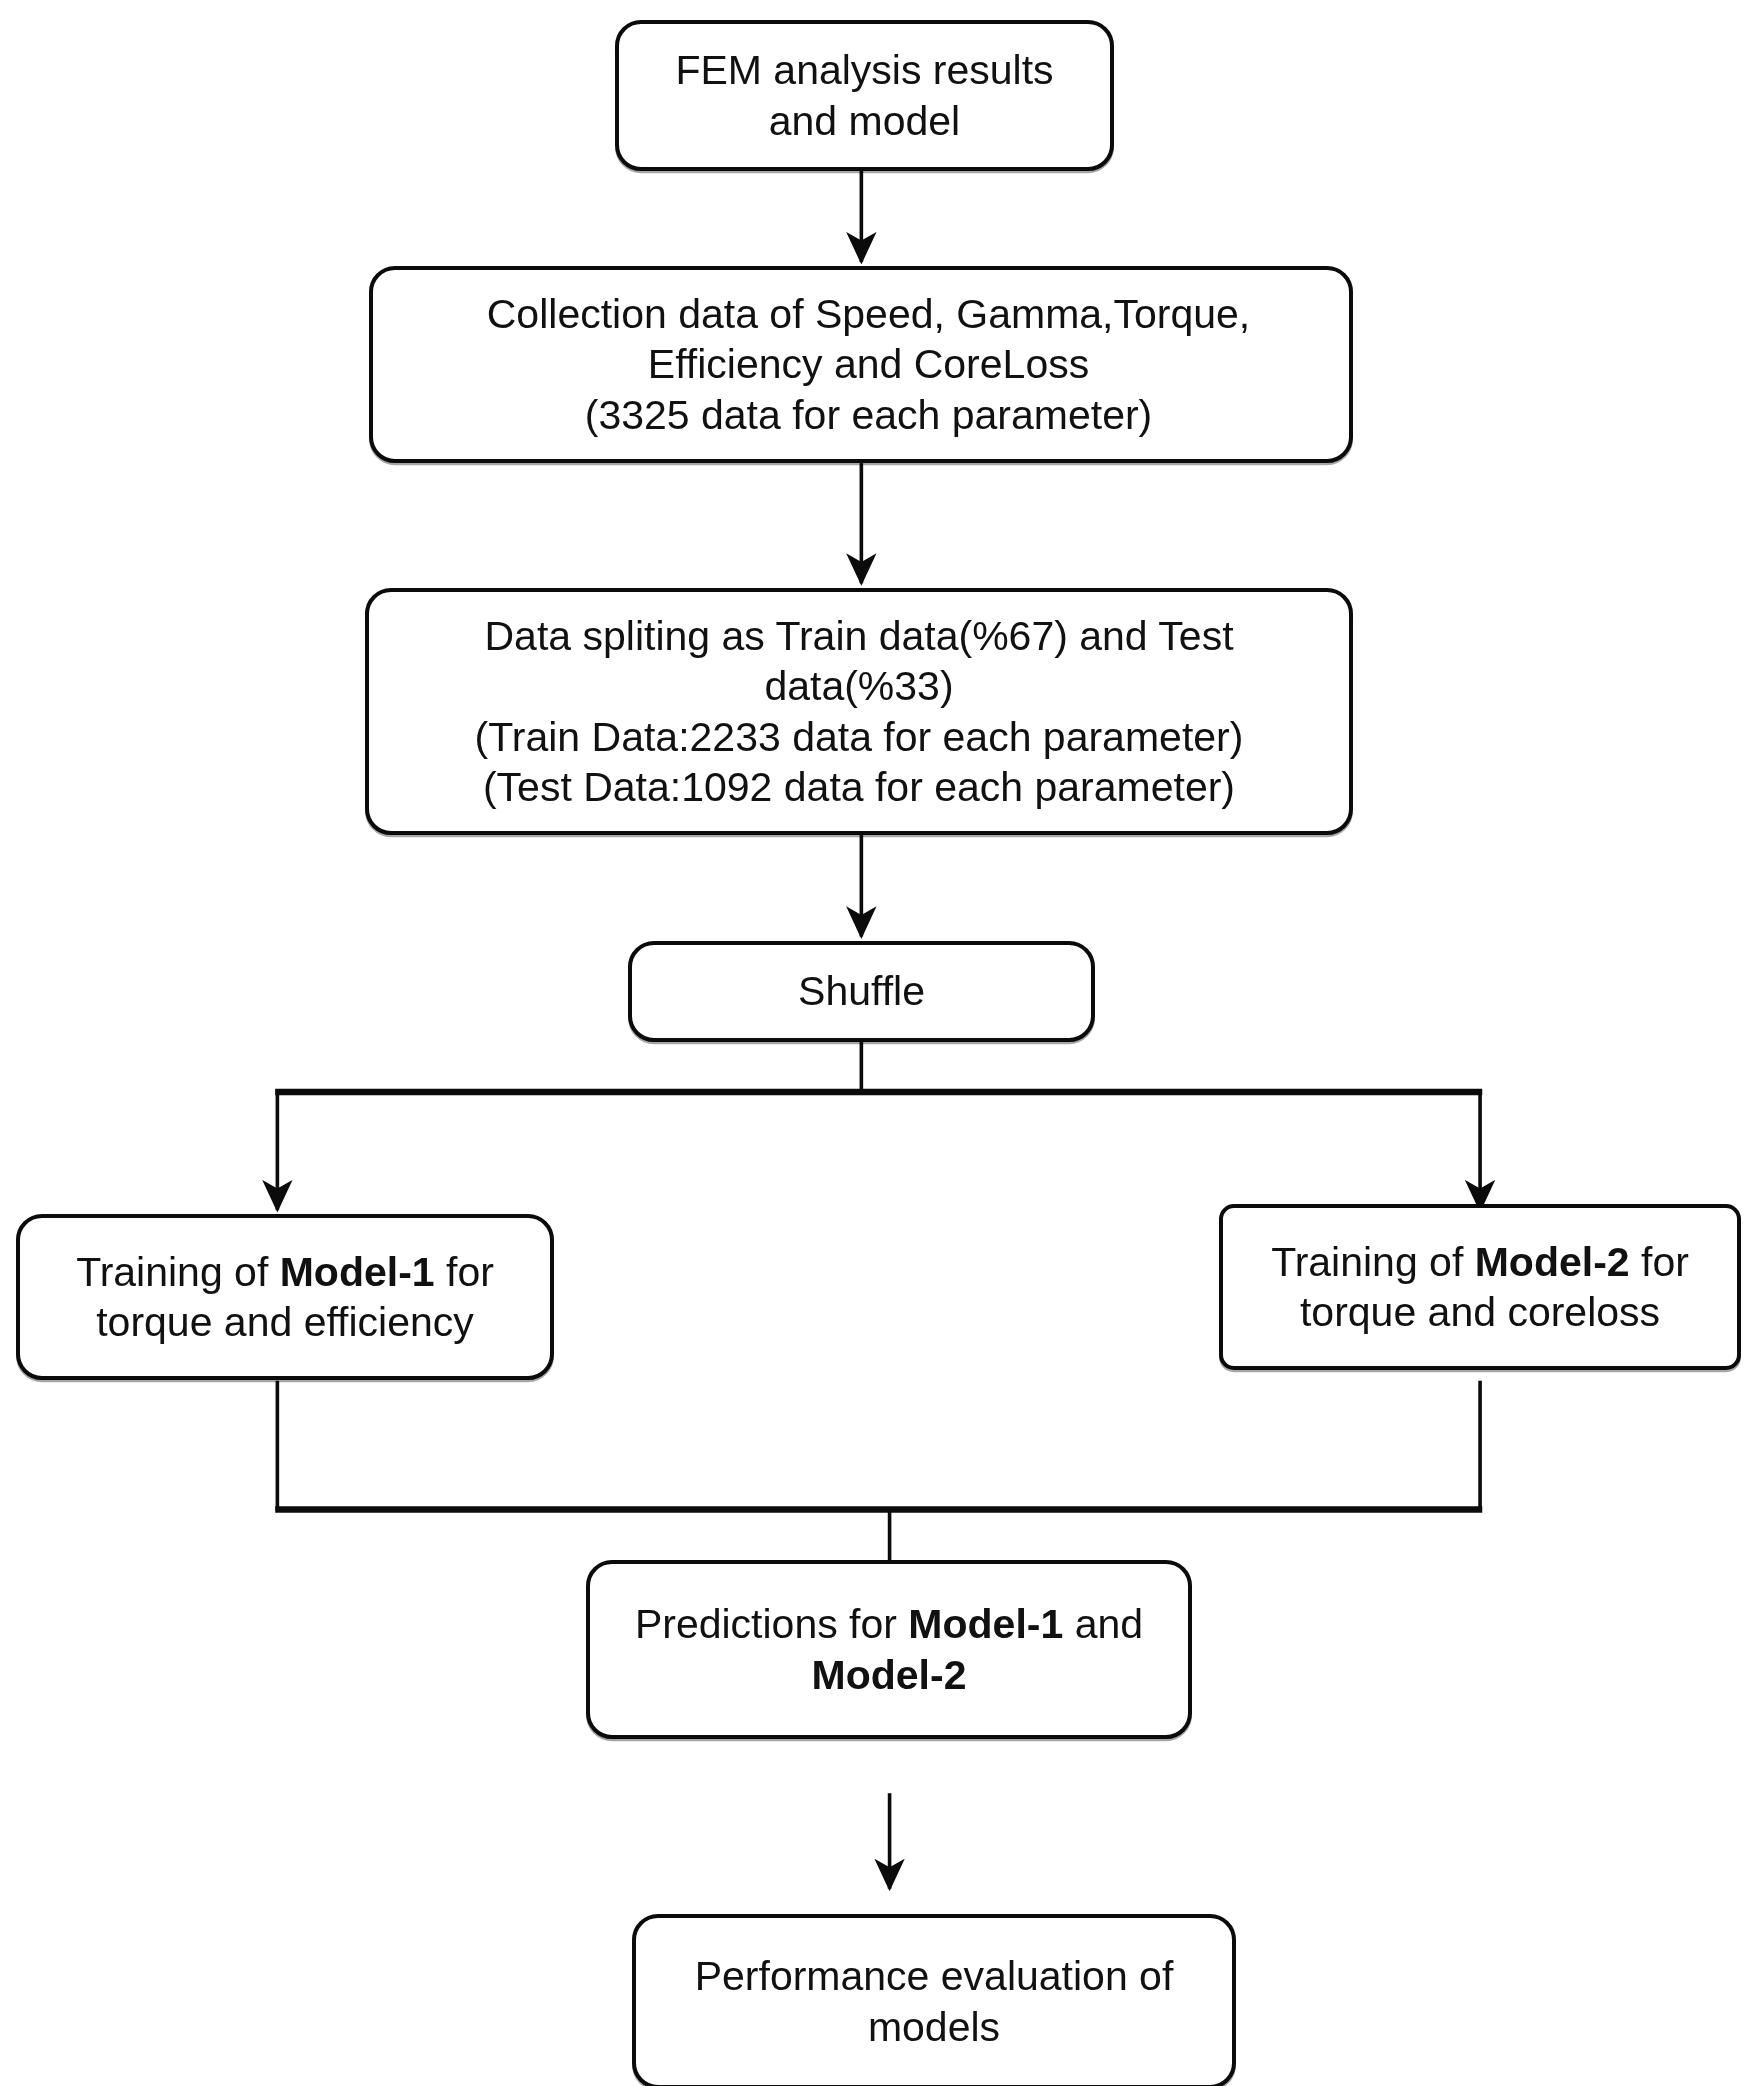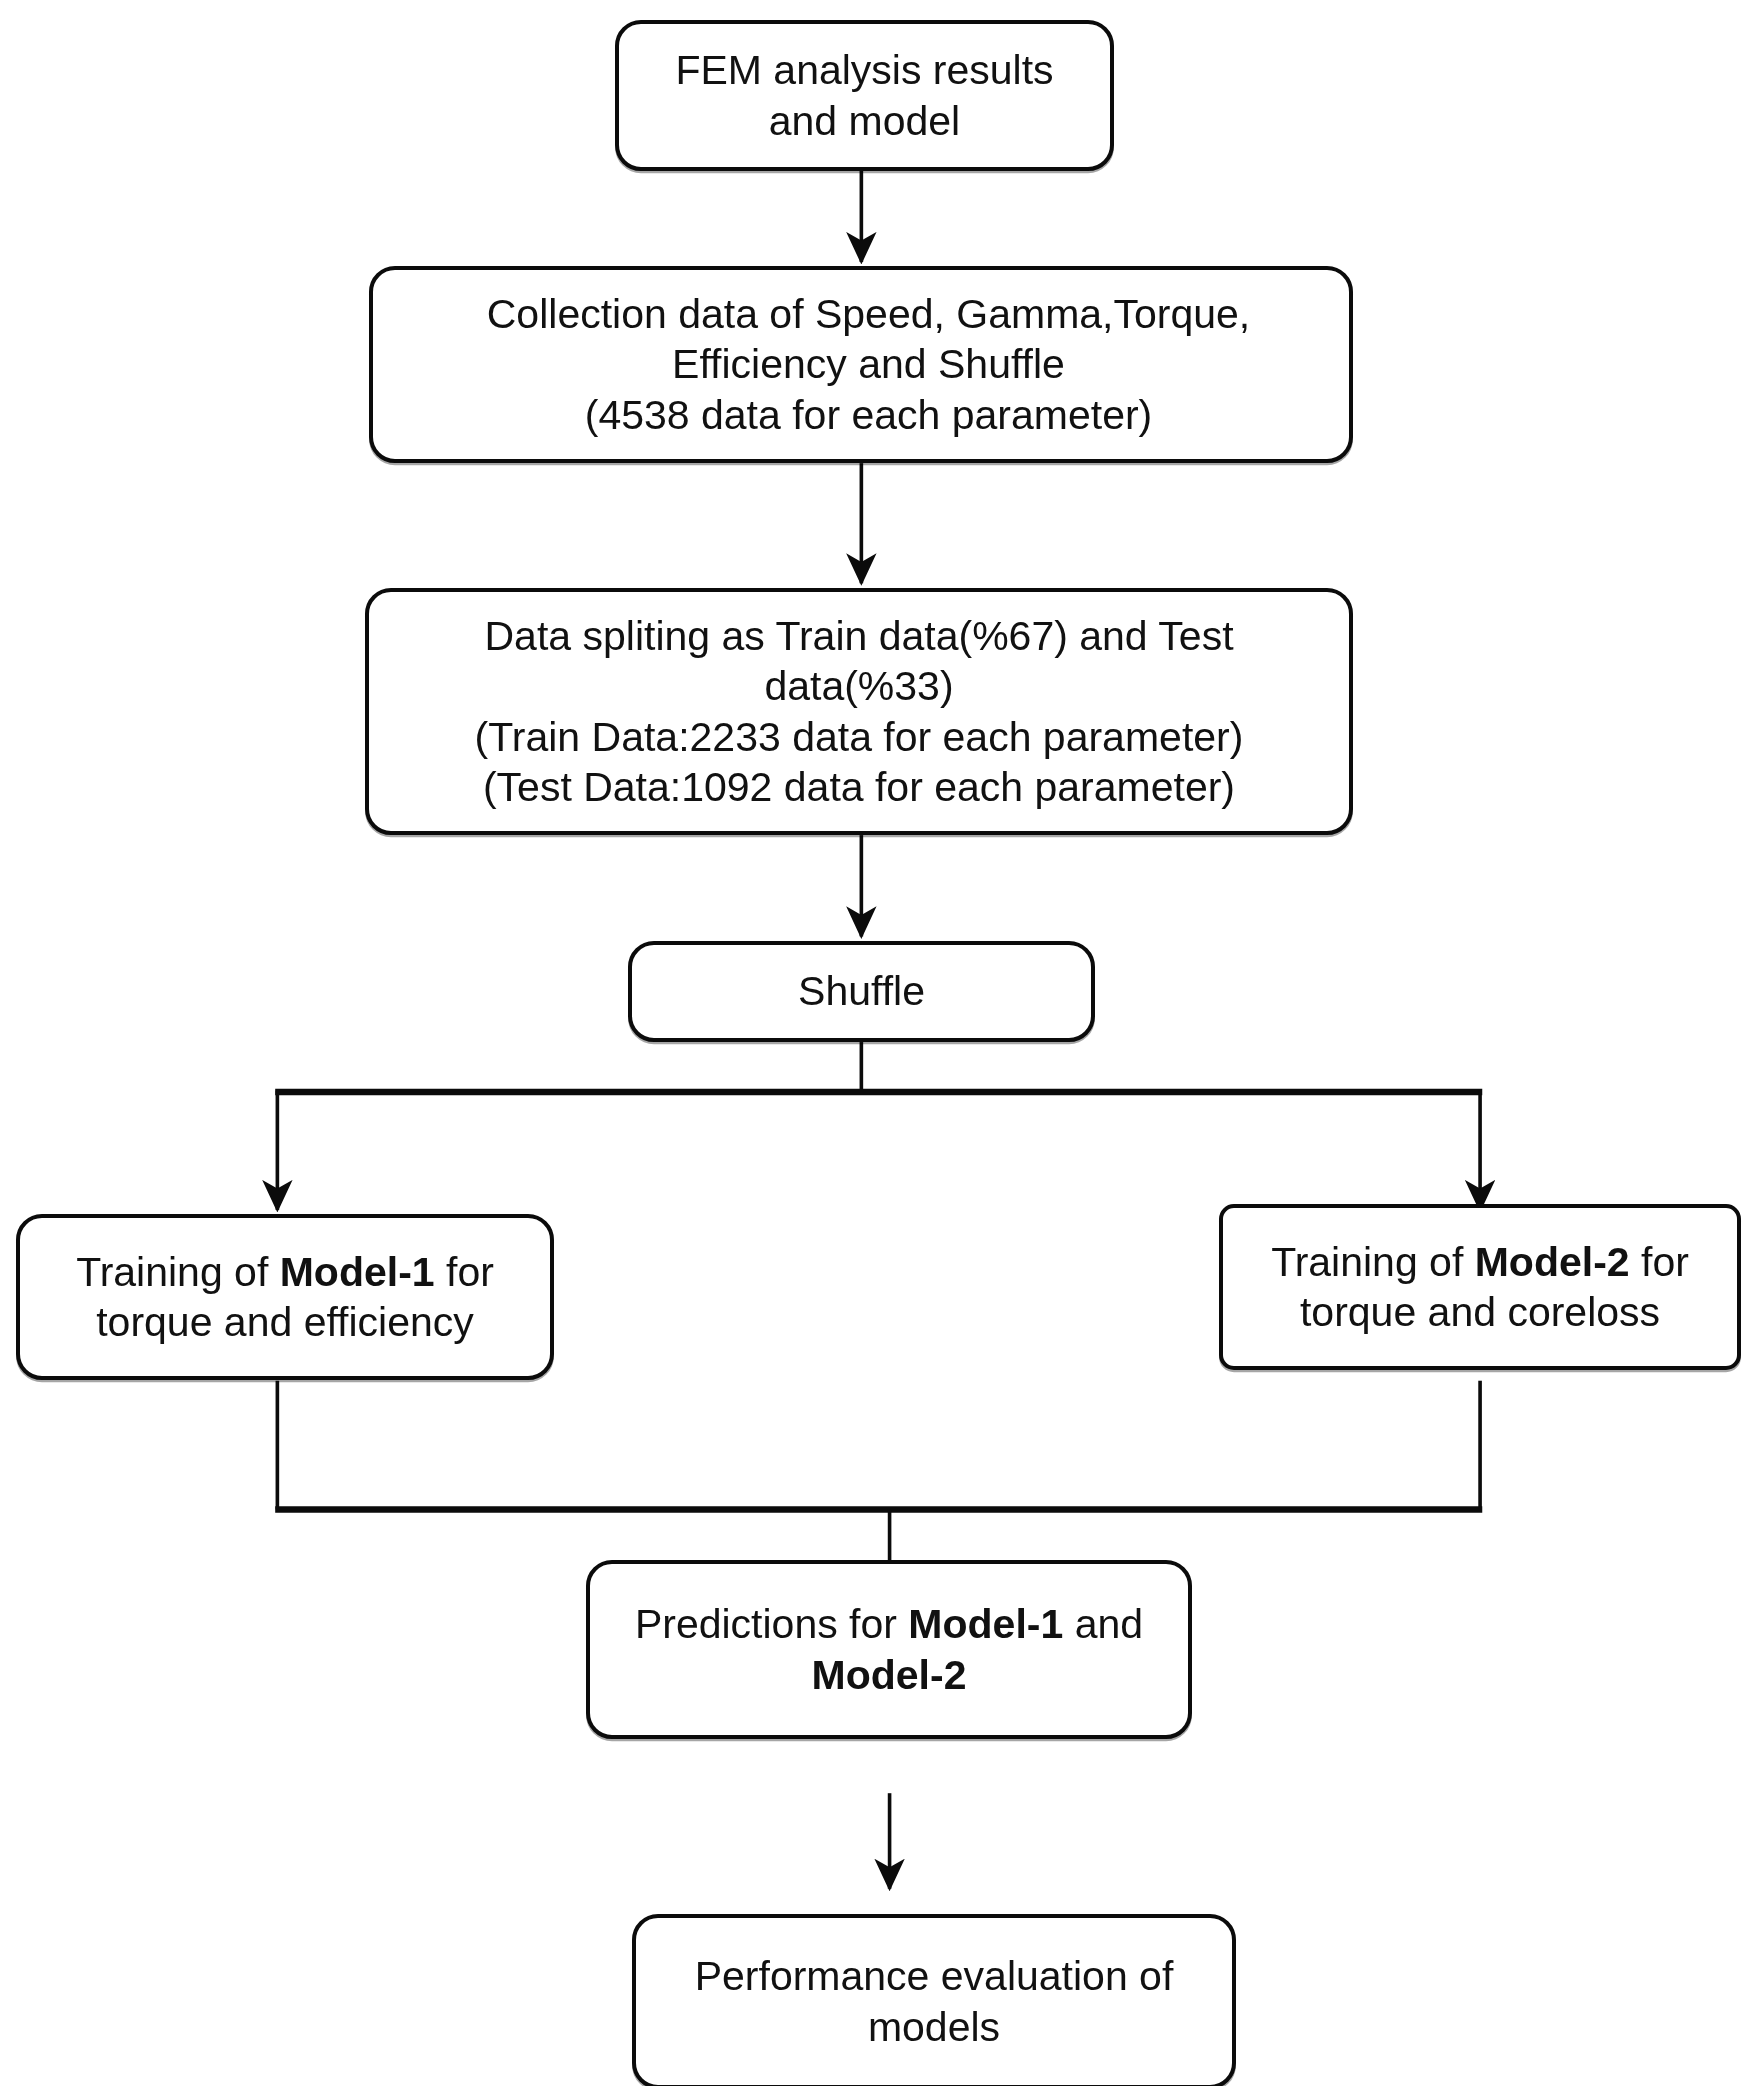--- a/index.html
+++ b/index.html
@@ -93,22 +93,22 @@
     <line x1="1229" y1="2478" x2="1229" y2="2610" marker-end="url(#arw)"></line>
   </svg>
 
   <div class="node" id="node-fem">
     <div class="line">FEM analysis results</div>
     <div class="line">and model</div>
   </div>
 
   <div class="node" id="node-collection">
     <div class="line">Collection data of Speed, Gamma,Torque,</div>
-    <div class="line">Efficiency and Shuffle</div>
-    <div class="line">(4538 data for each parameter)</div>
+    <div class="line">Efficiency and CoreLoss</div>
+    <div class="line">(3325 data for each parameter)</div>
   </div>
 
   <div class="node" id="node-split">
     <div class="line">Data spliting as Train data(%67) and Test</div>
     <div class="line">data(%33)</div>
     <div class="line">(Train Data:2233 data for each parameter)</div>
     <div class="line">(Test Data:1092 data for each parameter)</div>
   </div>
 
   <div class="node" id="node-shuffle">

